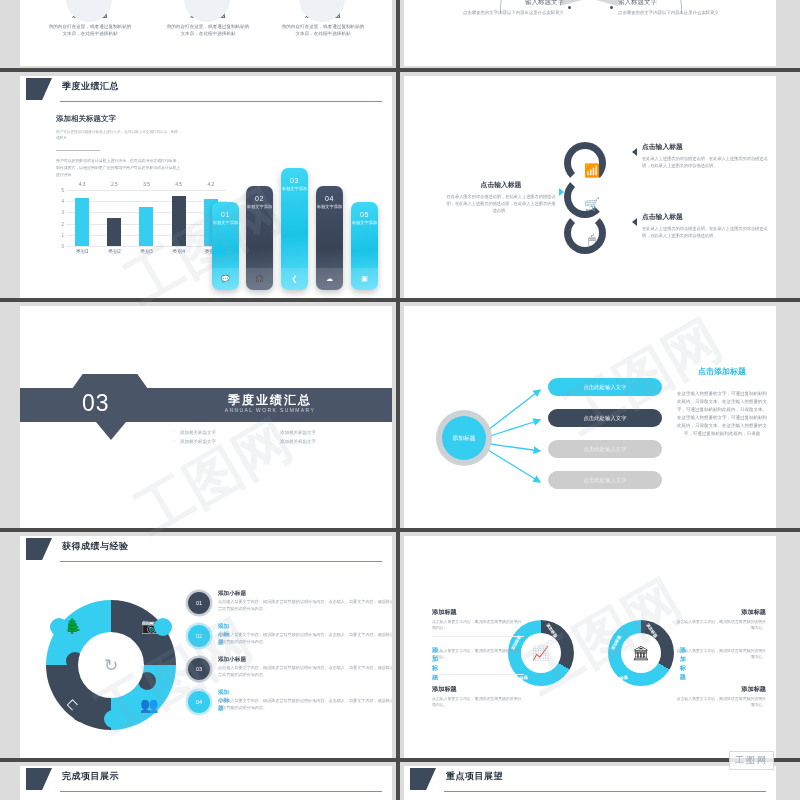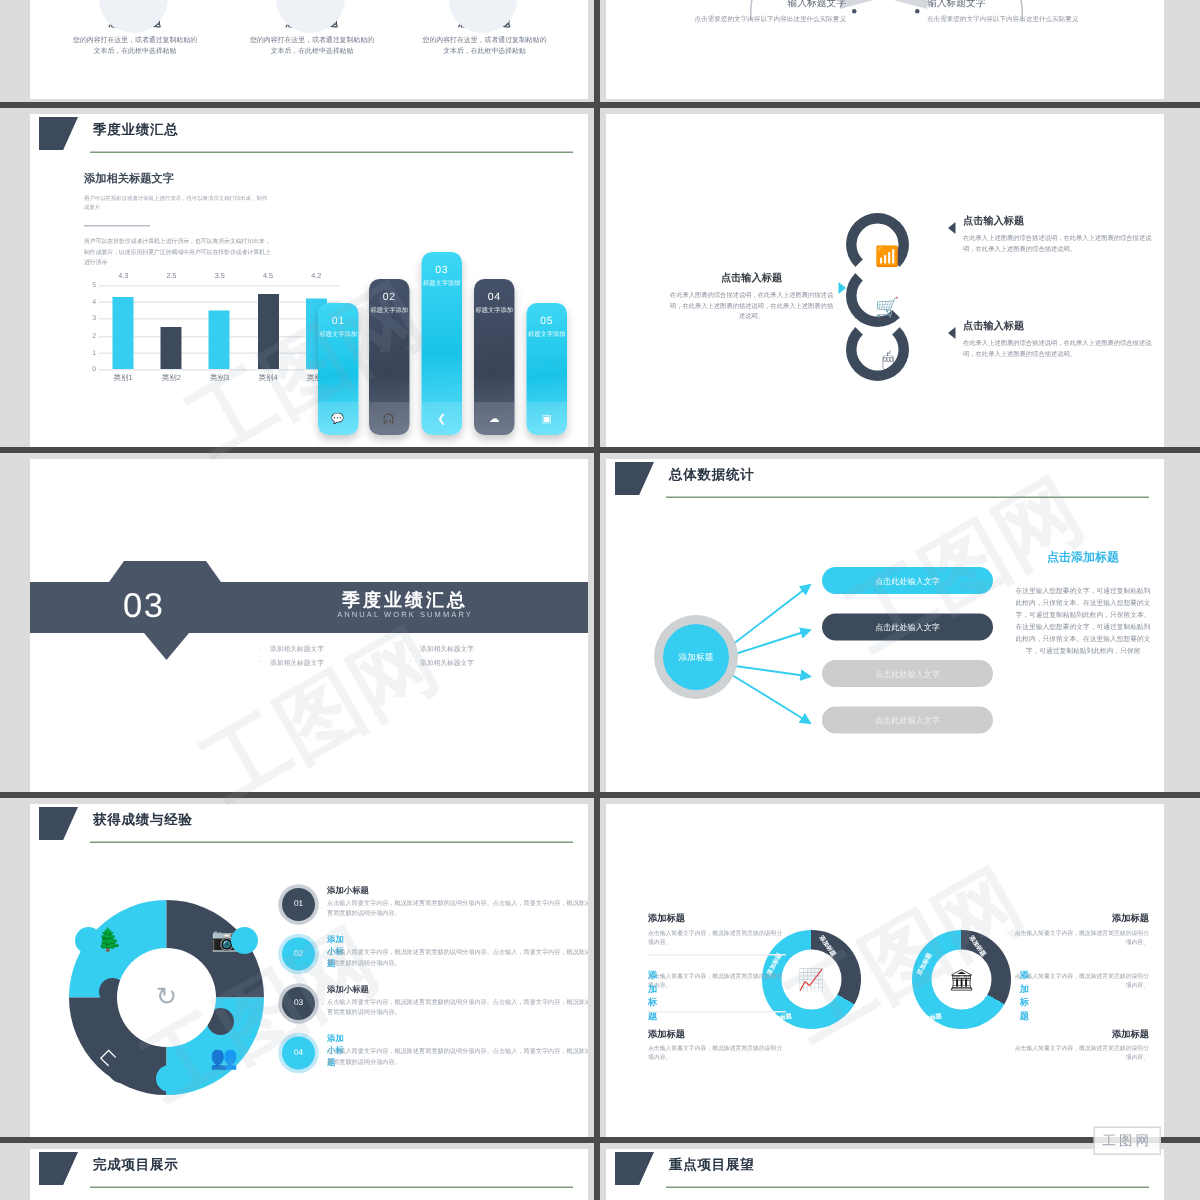--- a/index.html
+++ b/index.html
@@ -429,25 +429,20 @@
     <div class="sec-s">ANNUAL WORK SUMMARY</div>
     <div class="sec-list">
       <div class="sec-li">添加相关标题文字</div>
       <div class="sec-li">添加相关标题文字</div>
       <div class="sec-li">添加相关标题文字</div>
       <div class="sec-li">添加相关标题文字</div>
     </div>
   </div>
 
   <div class="slide col-r s4">
-    <div class="sl-head">
-      <div class="sl-flag"></div>
-      <div class="sl-title">总体数据统计</div>
-      <div class="sl-rule"></div>
-    </div>
     <div class="body">
       <svg class="arrows">
         <defs>
           <marker id="ah" markerWidth="6" markerHeight="6" refX="5" refY="3" orient="auto">
             <path d="M0,0 L6,3 L0,6 z" fill="#35cdf0"></path>
           </marker>
         </defs>
         <line x1="84" y1="92" x2="136" y2="52" stroke="#35cdf0" stroke-width="1.3" marker-end="url(#ah)"></line>
         <line x1="86" y1="98" x2="136" y2="82" stroke="#35cdf0" stroke-width="1.3" marker-end="url(#ah)"></line>
         <line x1="86" y1="106" x2="136" y2="113" stroke="#35cdf0" stroke-width="1.3" marker-end="url(#ah)"></line>

